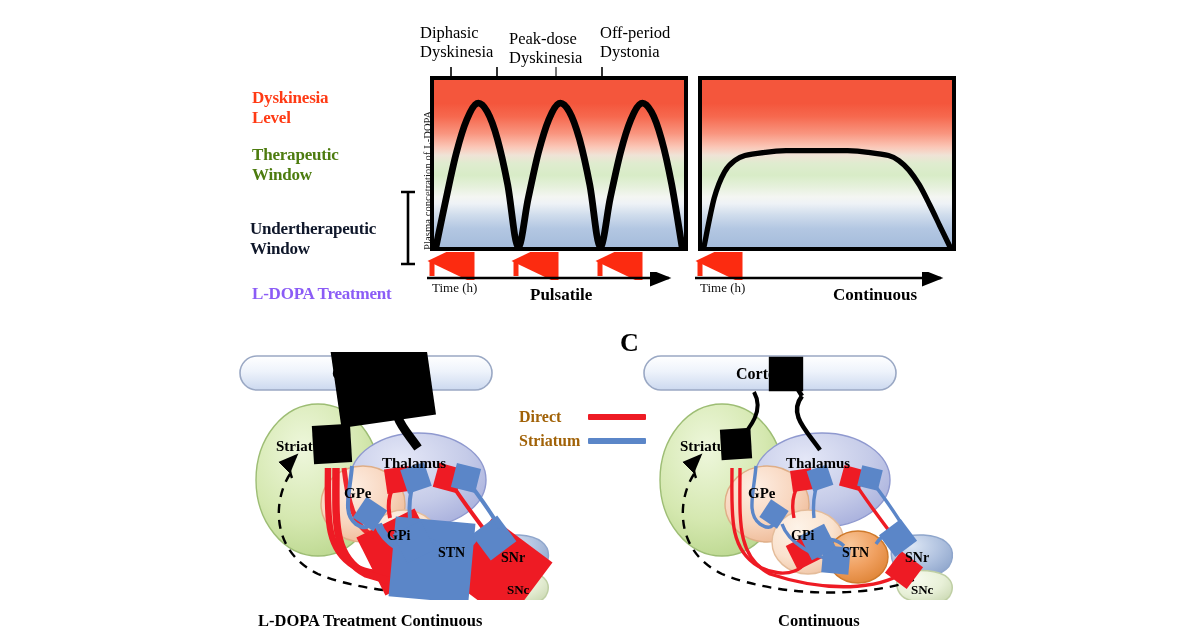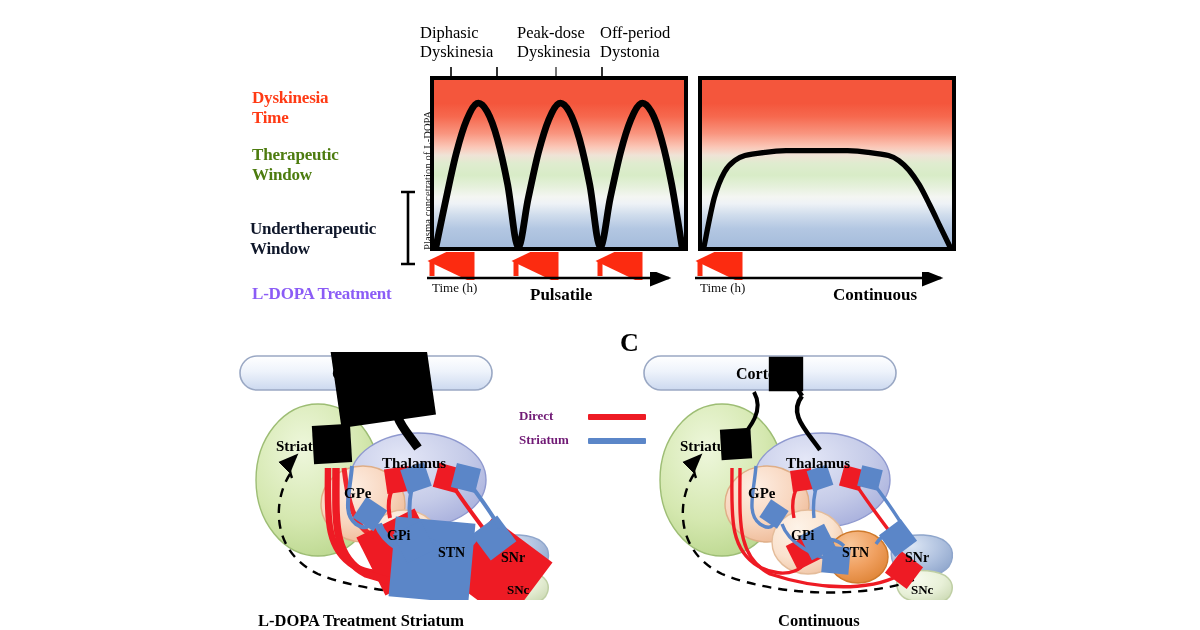--- a/index.html
+++ b/index.html
@@ -89,22 +89,22 @@
     position: absolute;
     font-family: "Liberation Serif", serif;
     font-weight: bold;
     font-size: 26px;
     color: #000;
   }
   .legend-text {
     position: absolute;
     font-family: "Liberation Serif", serif;
     font-weight: bold;
-    font-size: 13px;
-    color: #701a75;
+    font-size: 16px;
+    color: #a16207;
   }
   .legend-swatch { position: absolute; height: 6px; border-radius: 1px; }
 
   .circuit-caption {
     position: absolute;
     font-family: "Liberation Serif", serif;
     font-weight: bold;
     font-size: 16.5px;
     color: #000;
     white-space: nowrap;
@@ -113,21 +113,21 @@
 </style>
 </head>
 <body>
 
 <div id="root">
 
   <div class="annot" style="left:420px; top:23px;">
     <div>Diphasic</div>
     <div>Dyskinesia</div>
   </div>
-  <div class="annot" style="left:509px; top:23px;margin-left:8px;">
+  <div class="annot" style="left:509px; top:29px;">
     <div>Peak-dose</div>
     <div>Dyskinesia</div>
   </div>
   <div class="annot" style="left:600px; top:23px;">
     <div>Off-period</div>
     <div>Dystonia</div>
   </div>
 
   <svg class="abs" style="left:0; top:0; width:1200px; height:320px;">
     <defs>
@@ -142,21 +142,21 @@
     <path d="M451,67 L451,118" stroke="#000" stroke-width="1.6" fill="none" marker-end="url(#blkArrow)"></path>
     <path d="M497,67 L497,118" stroke="#000" stroke-width="1.6" fill="none" marker-end="url(#blkArrow)"></path>
 
     <path d="M556,67 L556,93" stroke="#555" stroke-width="1.6" fill="none" marker-end="url(#gryArrow)"></path>
 
     <path d="M602,67 L602,158" stroke="#000" stroke-width="1.6" fill="none" marker-end="url(#blkArrow)"></path>
   </svg>
 
   <div class="band-label red abs" style="left:252px; top:88px;">
     <div>Dyskinesia</div>
-    <div>Time</div>
+    <div>Level</div>
   </div>
   <div class="band-label green abs" style="left:252px; top:145px;">
     <div>Therapeutic</div>
     <div>Window</div>
   </div>
   <div class="band-label blue abs" style="left:250px; top:210px;">
     <div>Undertherapeutic</div>
     <div>Window</div>
   </div>
   <div class="band-label black abs" style="left:252px; top:284px;">
@@ -325,21 +325,21 @@
 
     <text x="100" y="27" font-family="Liberation Serif, serif" font-size="16" font-weight="bold" fill="#000">Cortex</text>
     <text x="44" y="99" font-family="Liberation Serif, serif" font-size="15" font-weight="bold" fill="#000">Striatum</text>
     <text x="150" y="116" font-family="Liberation Serif, serif" font-size="15" font-weight="bold" fill="#000">Thalamus</text>
     <text x="112" y="146" font-family="Liberation Serif, serif" font-size="15" font-weight="bold" fill="#000">GPe</text>
     <text x="155" y="188" font-family="Liberation Serif, serif" font-size="14" font-weight="bold" fill="#000">GPi</text>
     <text x="206" y="205" font-family="Liberation Serif, serif" font-size="14" font-weight="bold" fill="#000">STN</text>
     <text x="269" y="210" font-family="Liberation Serif, serif" font-size="14" font-weight="bold" fill="#000">SNr</text>
     <text x="275" y="242" font-family="Liberation Serif, serif" font-size="13" font-weight="bold" fill="#000">SNc</text>
   </svg>
-  <div class="circuit-caption" style="left:258px; top:611px;">L-DOPA Treatment  Striatum</div>
+  <div class="circuit-caption" style="left:258px; top:611px;">L-DOPA Treatment  Continuous</div>
 
   <svg class="abs" style="left:636px; top:352px; width:330px; height:248px;" viewBox="0 0 330 248">
     <defs>
       <linearGradient id="gCortexR" x1="0" y1="0" x2="0" y2="1">
         <stop offset="0%" stop-color="#ffffff"></stop>
           <stop offset="45%" stop-color="#eef3fb"></stop>
           <stop offset="100%" stop-color="#ccd9ef"></stop>
       </linearGradient>
       <radialGradient id="gStriatumR" cx="38%" cy="30%" r="78%">
         <stop offset="0%" stop-color="#eef7dc"></stop>

